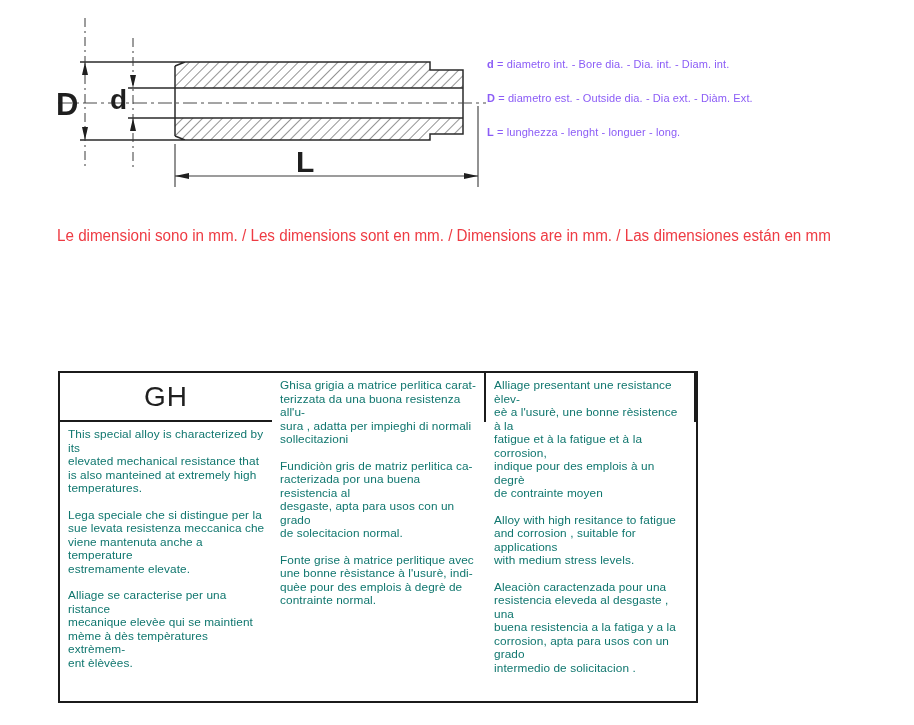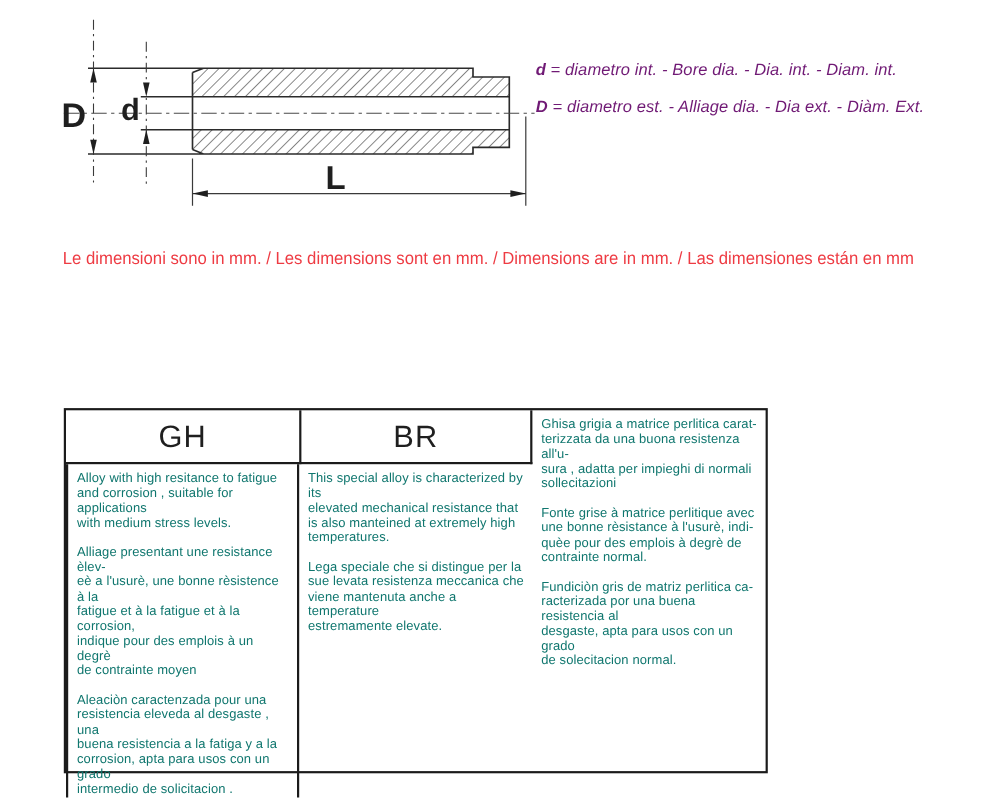--- a/index.html
+++ b/index.html
@@ -9,21 +9,21 @@
     font-family:"Liberation Sans", sans-serif;
     -webkit-font-smoothing:antialiased;
   }
   .page { position:absolute; inset:0; width:914px; height:725px; background:#ffffff; }
 
   
   .drawing { position:absolute; left:38px; top:5px; width:450px; height:210px; }
 
   
   .legend { position:absolute; left:487px; top:55px; }
-  .legend-line { font-size:15px; line-height:18px; margin-bottom:16px; color:#701a75; letter-spacing:.1px;font-style:italic; }
+  .legend-line { font-size:11px; line-height:18px; margin-bottom:16px; color:#8b5cf6; letter-spacing:.1px; }
   .legend-line b { font-weight:bold; }
 
   
   .note {
     position:absolute; left:57px; top:226px; width:840px;
     color:#ee3b43; font-size:16px; line-height:19px;
     transform:scaleX(.95); transform-origin:left top; white-space:nowrap;
   }
 
   
@@ -80,63 +80,67 @@
     <polygon points="137,171 151,168 151,174" fill="#1f1f1f"></polygon>
     <polygon points="440,171 426,168 426,174" fill="#1f1f1f"></polygon>
 
     <text x="18" y="110" font-family="Liberation Sans, sans-serif" font-size="31" font-weight="bold" fill="#1f1f1f">D</text>
     <text x="72" y="104" font-family="Liberation Sans, sans-serif" font-size="28" font-weight="bold" fill="#1f1f1f">d</text>
     <text x="258" y="167" font-family="Liberation Sans, sans-serif" font-size="30" font-weight="bold" fill="#1f1f1f">L</text>
   </svg>
 
   <div class="legend">
     <div class="legend-line"><b>d</b> <span>= diametro int. - Bore dia. - Dia. int. - Diam. int.</span></div>
-    <div class="legend-line"><b>D</b> <span>= diametro est. - Alliage dia. - Dia ext. - Diàm. Ext.</span></div>
+    <div class="legend-line"><b>D</b> <span>= diametro est. - Outside dia. - Dia ext. - Diàm. Ext.</span></div>
+    <div class="legend-line"><b>L</b> <span>= lunghezza - lenght - longuer - long.</span></div>
   </div>
 
   <div class="note">Le dimensioni sono in mm. / Les dimensions sont en mm. / Dimensions are in mm. / Las dimensiones están en mm</div>
 
   <div class="mat-table">
     <div class="th">GH</div>
-    <div class="th mid">BR</div>
 
     <div class="td">
       <p>Ghisa grigia a matrice perlitica carat-
 terizzata da una buona resistenza all'u-
 sura , adatta per impieghi di normali
 sollecitazioni</p>
+      <p>Fundiciòn gris de matriz perlitica ca-
+racterizada por una buena resistencia al
+desgaste, apta para usos con un grado
+de solecitacion normal.</p>
       <p>Fonte grise à matrice perlitique avec
 une bonne rèsistance à l'usurè, indi-
 quèe pour des emplois à degrè de
 contrainte normal.</p>
-      <p>Fundiciòn gris de matriz perlitica ca-
-racterizada por una buena resistencia al
-desgaste, apta para usos con un grado
-de solecitacion normal.</p>
     </div>
     <div class="td mid">
-      <p>Alloy with high resitance to fatigue
-and corrosion , suitable for applications
-with medium stress levels.</p>
       <p>Alliage presentant une resistance èlev-
 eè a l'usurè, une bonne rèsistence à la
 fatigue et à la fatigue et à la corrosion,
 indique pour des emplois à un degrè
 de contrainte moyen</p>
+      <p>Alloy with high resitance to fatigue
+and corrosion , suitable for applications
+with medium stress levels.</p>
       <p>Aleaciòn caractenzada pour una
 resistencia eleveda al desgaste , una
 buena resistencia a la fatiga y a la
 corrosion, apta para usos con un grado
 intermedio de solicitacion .</p>
     </div>
     <div class="td">
       <p>This special alloy is characterized by its
 elevated mechanical resistance that
 is also manteined at extremely high
 temperatures.</p>
       <p>Lega speciale che si distingue per la
 sue levata resistenza meccanica che
 viene mantenuta anche a temperature
 estremamente elevate.</p>
+      <p>Alliage se caracterise per una ristance
+mecanique elevèe qui se maintient
+mème à dès tempèratures extrèmem-
+ent èlèvèes.</p>
     </div>
   </div>
 
 </div>
 
 </body></html>

